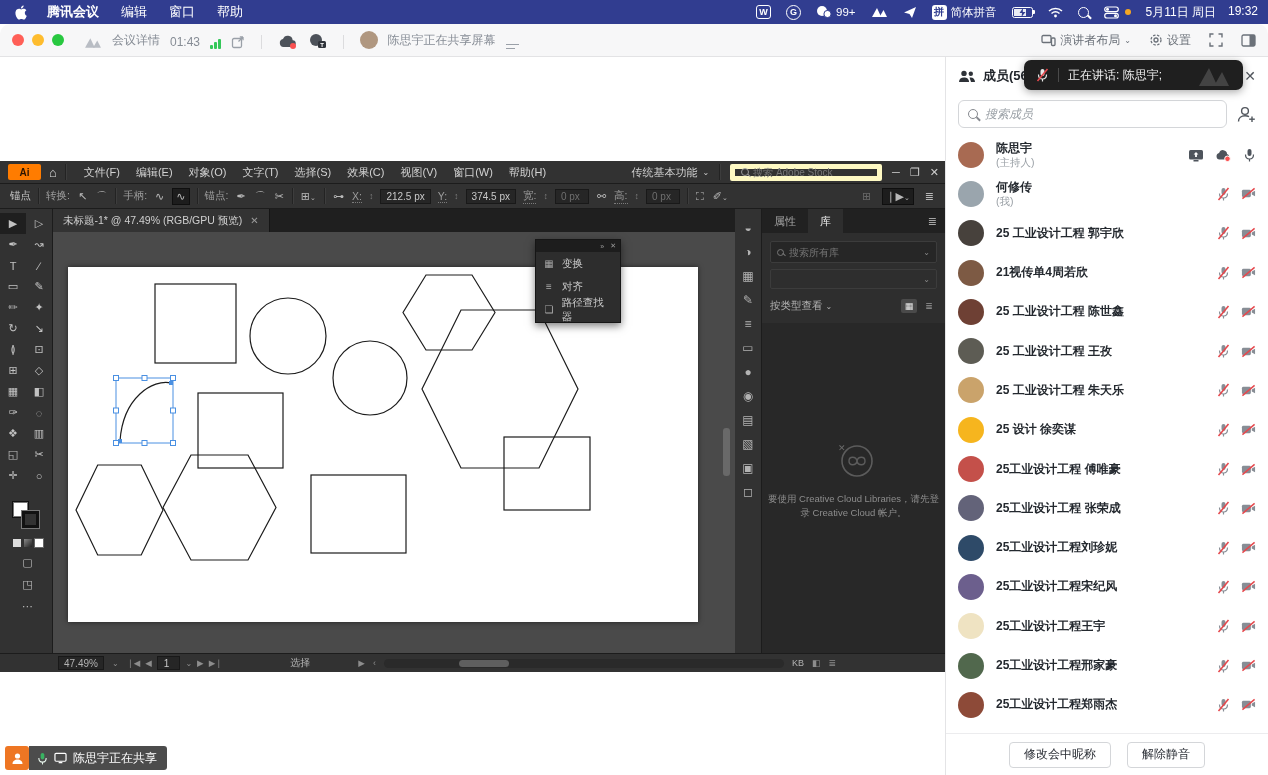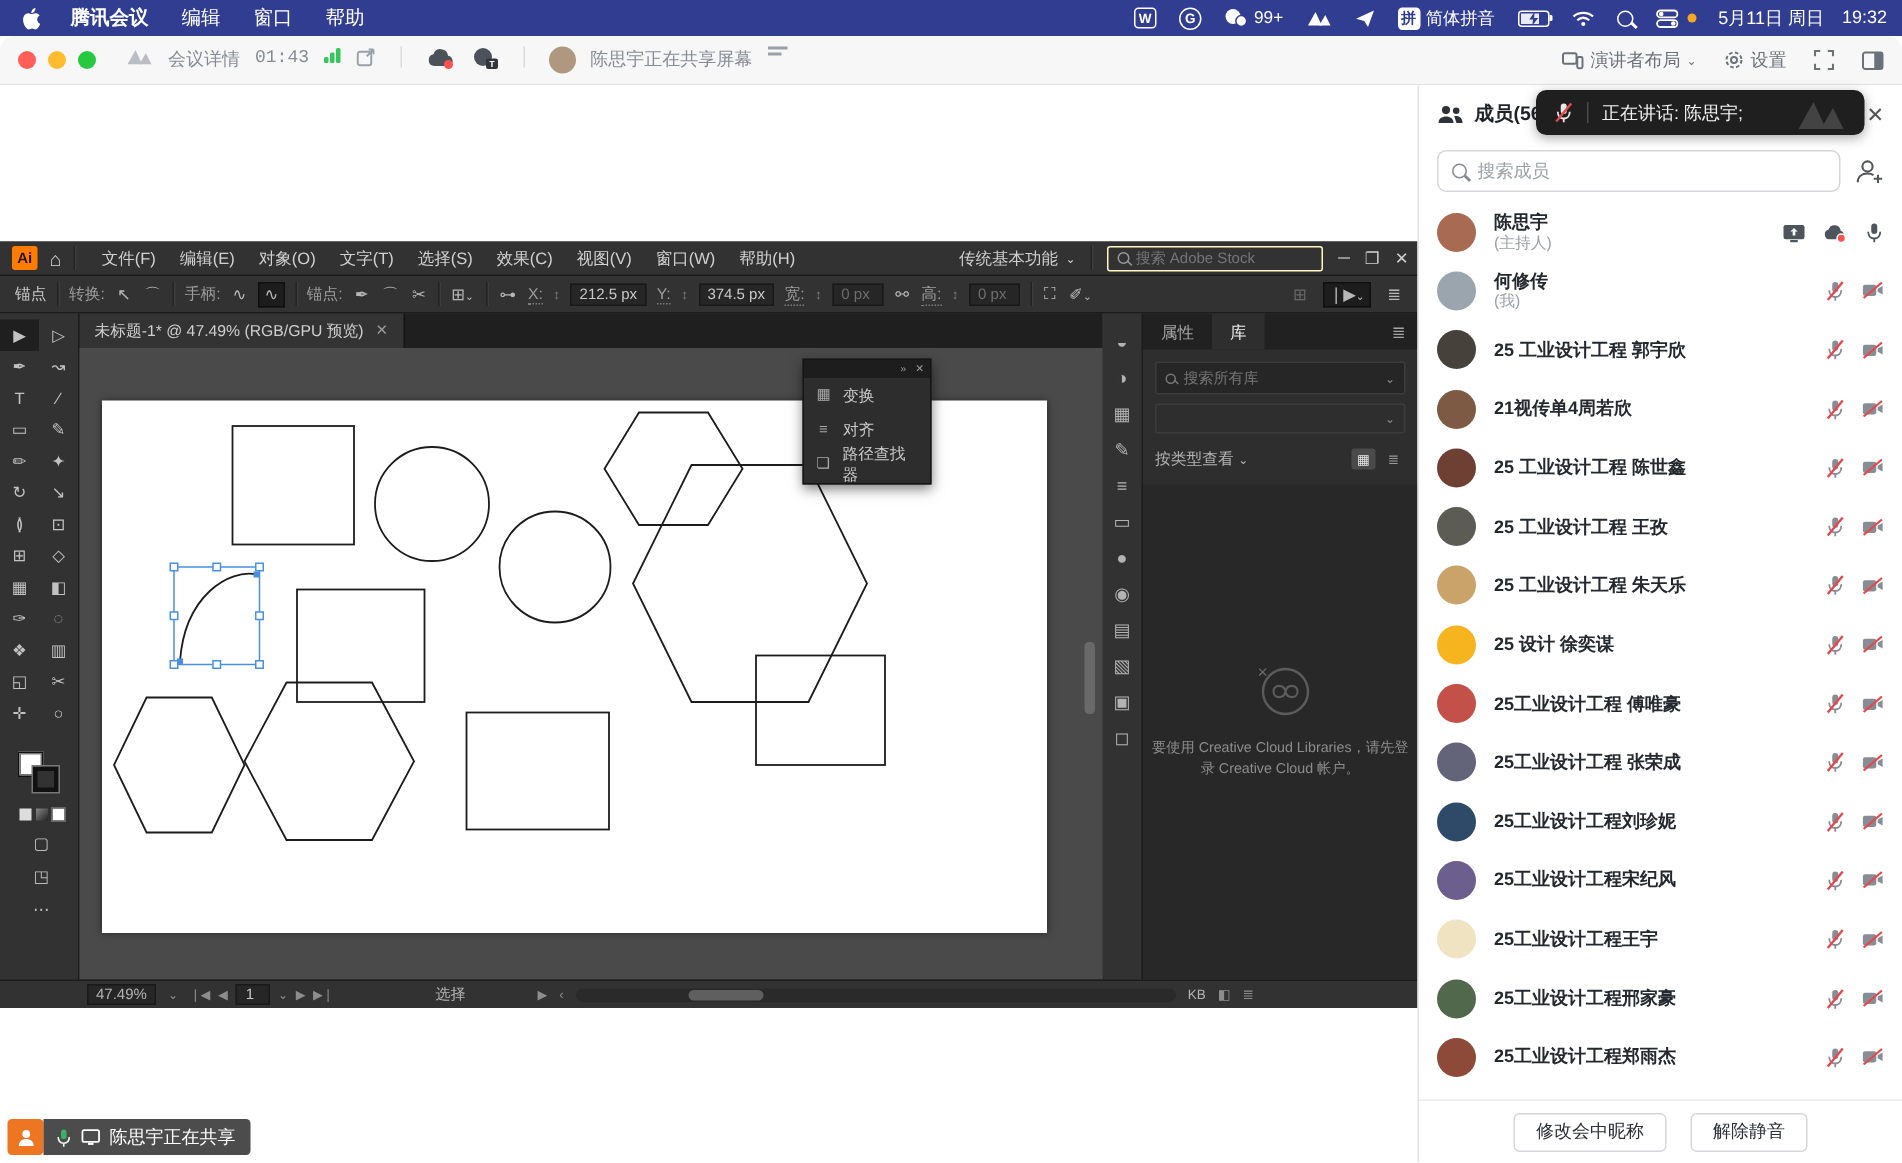--- a/index.html
+++ b/index.html
@@ -27,44 +27,44 @@
   .mag { position:relative; width:11px; height:11px; border:1.6px solid #fff; border-radius:50%; display:inline-block; }
   .mag:after { content:""; position:absolute; width:5px; height:1.6px; background:#fff; transform:rotate(45deg); right:-4px; bottom:-1px; }
   .orange-dot { width:6px; height:6px; border-radius:50%; background:#f5a623; display:inline-block; margin-left:2px; }
   .dt { display:flex; gap:12px; font-size:12px; }
 
   
   .mt-bar { position:absolute; left:0; top:24px; width:1268px; height:33px; background:#f7f7f8;
     border-bottom:1px solid #e3e3e5; border-radius:10px 10px 0 0; display:flex; align-items:center; padding:0 12px;
     color:#868c95; font-size:12px; }
   .tl { width:12px; height:12px; border-radius:50%; margin-right:8px; }
-  .mt-left { display:flex; align-items:flex-start; gap:10px; margin-left:12px;font-family:Liberation Mono, monospace; }
+  .mt-left { display:flex; align-items:flex-end; gap:10px; margin-left:12px; }
   .sigbars { display:inline-flex; align-items:flex-end; gap:1.5px; height:11px; }
   .sigbars i { width:2.5px; background:#34c759; border-radius:1px; }
   .vdiv { width:1px; height:14px; background:#dcdcde; margin:0 6px; }
   .mt-avatar { width:18px; height:18px; border-radius:50%; background:#b09780; display:inline-block; }
   .mt-right { position:absolute; right:12px; display:flex; align-items:center; gap:18px; color:#6b7179; }
   .mt-ham { display:inline-flex; flex-direction:column; gap:2.5px; }
   .mt-ham i { width:13px; height:1.5px; background:#9aa0a8; }
   .mt-ham i:last-child { width:9px; }
 
   
   .stage { position:absolute; left:0; top:57px; width:1268px; height:718px; display:flex; }
   .shared { position:relative; width:945px; height:718px; background:#fff; }
 
   
   .ai { position:absolute; left:0; top:104px; width:945px; height:511px; background:#323232; color:#c6c6c6; font-size:11px; }
   .ai-menubar { position:absolute; left:0; top:0; width:945px; height:23px; background:#323232; border-bottom:1px solid #1c1c1c;
     display:flex; align-items:center; gap:8px; padding:0 8px; }
-  .ai-logo { width:17px; height:16px; background:#ff7c00; color:#2b1400; font-weight:bold; font-size:10px;
+  .ai-logo { width:33px; height:16px; background:#ff7c00; color:#2b1400; font-weight:bold; font-size:10px;
     display:inline-flex; align-items:center; justify-content:center; border-radius:2px; }
   .ai-home { color:#d9d9d9; font-size:13px; }
   .ai-menus { display:flex; gap:16px; color:#d2d2d2; font-size:11px; margin-left:10px; }
   .ai-mb-right { position:absolute; right:6px; display:flex; align-items:center; gap:10px; }
-  .ai-stock { display:flex; align-items:center; gap:4px; border:1px solid #fef9c3; border-radius:2px; height:17px; padding:0 6px; }
+  .ai-stock { display:flex; align-items:center; gap:4px; border:5px solid #fef9c3; border-radius:2px; height:17px; padding:0 6px; }
   .ai-stock input { background:transparent; border:none; outline:none; width:118px; color:#9a9a9a; font-size:10px; }
   .mag-d { position:relative; width:8px; height:8px; border:1.4px solid #9a9a9a; border-radius:50%; display:inline-block; }
   .mag-d:after { content:""; position:absolute; width:4px; height:1.4px; background:#9a9a9a; transform:rotate(45deg); right:-3px; bottom:-1px; }
   .winctl { display:flex; gap:10px; color:#cfcfcf; font-size:11px; }
 
   .ai-ctrl { position:absolute; left:0; top:23px; width:945px; height:25px; background:#323232; border-bottom:1px solid #1c1c1c;
     display:flex; align-items:center; gap:7px; padding:0 10px; font-size:10.5px; color:#9d9d9d; }
   .ctl-glyph { color:#b8b8b8; font-size:11px; padding:0 1px; }
   .ctl-glyph.boxed { background:#1d1d1d; border:1px solid #0f0f0f; padding:1px 3px; }
   .vbox { background:#262626; border:1px solid #191919; color:#c9c9c9; padding:1px 5px; font-size:10px; min-width:46px; }
@@ -152,21 +152,21 @@
   .toast { position:absolute; left:78px; top:3px; width:219px; height:30px; background:#1f1f1f; border-radius:7px;
     display:flex; align-items:center; padding:0 12px; gap:9px; color:#f2f2f2; font-size:12px; font-weight:normal;
     box-shadow:0 2px 8px rgba(0,0,0,.35); z-index:5; overflow:hidden; }
   .toast .tdiv { width:1px; height:14px; background:#4a4a4a; }
   .toast .wm { position:absolute; right:8px; top:4px; opacity:.16; }
 
   .p-search-row { position:absolute; left:0; top:43px; width:100%; height:28px; display:flex; align-items:center; padding:0 12px; gap:10px; }
   .p-search { flex:1; height:28px; border:1px solid #d4d6d9; border-radius:6px; display:flex; align-items:center; gap:7px; padding:0 9px; }
   .mag-g { position:relative; width:10px; height:10px; border:1.5px solid #86898f; border-radius:50%; flex:none; }
   .mag-g:after { content:""; position:absolute; width:5px; height:1.5px; background:#86898f; transform:rotate(45deg); right:-4px; bottom:-1px; }
-  .p-search input { flex:1; border:none; outline:none; font-size:12px; color:#be185d; min-width:0; }
+  .p-search input { flex:1; border:none; outline:none; font-size:12px; color:#be185d; min-width:0;font-style:italic; }
   .p-search input::placeholder { color:#9aa0a6; }
 
   .m-list { position:absolute; left:0; top:78px; width:100%; height:590px; overflow:hidden; }
   .member-row { height:39.3px; display:flex; align-items:center; padding:0 12px; }
   .avatar { width:26px; height:26px; border-radius:50%; flex:none; }
   .m-text { margin-left:12px; display:flex; flex-direction:column; line-height:1.25; min-width:0; }
   .m-name { font-size:12px; color:#24292f; font-weight:bold; white-space:nowrap; }
   .m-sub { font-size:10.5px; color:#9aa0a6; }
   .m-icons { margin-left:auto; display:flex; gap:11px; align-items:center; }
   .m-icons span { display:inline-flex; }

